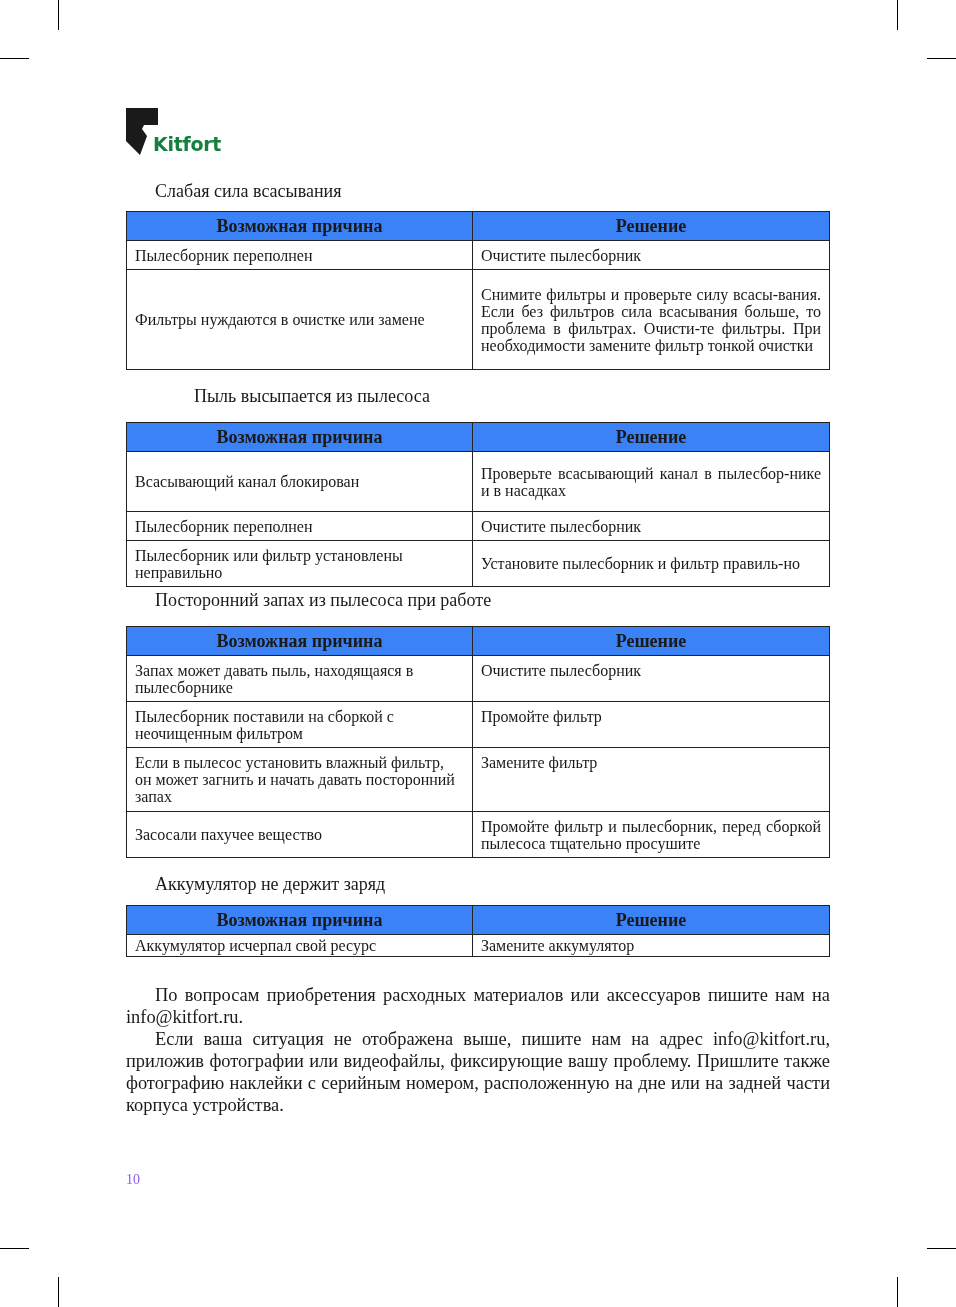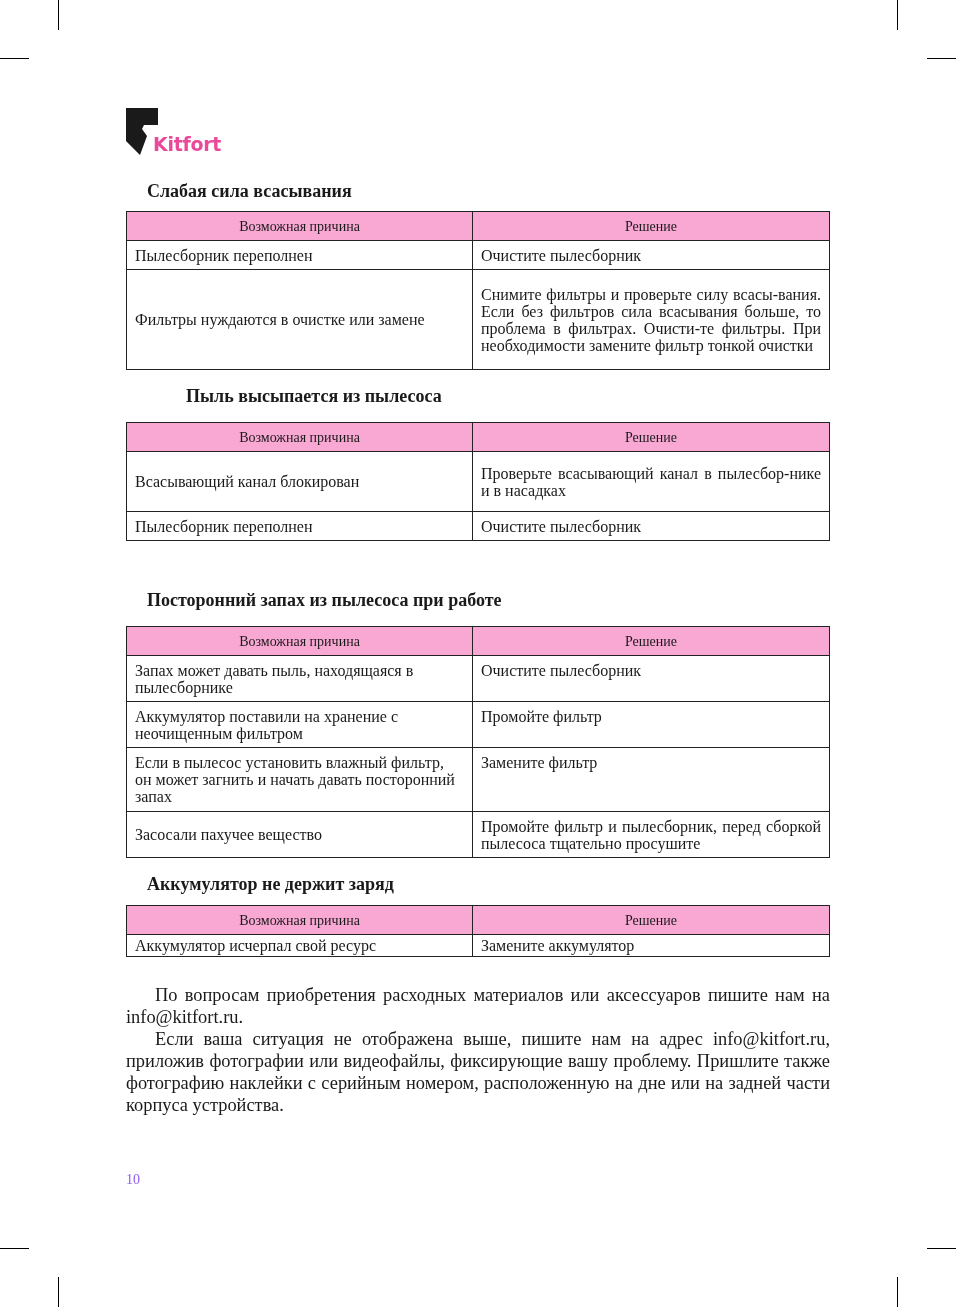--- a/index.html
+++ b/index.html
@@ -1,24 +1,24 @@
 <!DOCTYPE html>
 <html><head>
 <meta charset="utf-8">
 <style>
   html, body { margin:0; padding:0; }
   body { width:956px; height:1307px; position:relative; background:#ffffff; color:#1a1a1a; font-family:"Liberation Serif", serif; overflow:hidden; }
   .crop { position:absolute; background:#000; }
   .logo { position:absolute; left:125px; top:108px; width:100px; height:50px; }
   .logo svg { position:absolute; left:0; top:0; }
-  .logo-text { position:absolute; left:28px; top:25px; font-family:"DejaVu Sans", sans-serif; font-weight:bold; font-size:19px; color:#ec4899; letter-spacing:-0.3px; }
-  .section-title { position:absolute; left:147px; font-weight:bold; font-size:18px; }
+  .logo-text { position:absolute; left:28px; top:25px; font-family:"DejaVu Sans", sans-serif; font-weight:bold; font-size:19px; color:#15803d; letter-spacing:-0.3px; }
+  .section-title { position:absolute; left:155px; font-weight:normal; font-size:18px; }
   table.t { position:absolute; left:126px; width:704px; border-collapse:collapse; font-size:16px; line-height:17px; table-layout:fixed; }
   table.t th, table.t td { border:1px solid #222; vertical-align:middle; }
-  table.t th { background:#f9a8d4; font-weight:normal; font-size:14px; height:28px; padding:0; text-align:center; }
+  table.t th { background:#3b82f6; font-weight:bold; font-size:18px; height:28px; padding:0; text-align:center; }
   table.t td { padding:2px 8px; text-align:left;margin-top:43px; }
   table.t td.sol { text-align:justify; }
   table.t td.top { vertical-align:top; padding-top:6px; }
   .c1 { width:346px; }
   .para { position:absolute; left:126px; width:704px; font-size:18.4px; line-height:22px; text-align:justify; }
   .para p { margin:0; text-indent:29px; }
   .pagenum { position:absolute; left:126px; top:1172px; font-size:14px; color:#8b5cf6; }
 </style>
 </head>
 <body>
@@ -73,40 +73,44 @@
     <th>Решение</th>
   </tr>
   <tr style="height:60px;">
     <td>Всасывающий канал блокирован</td>
     <td class="sol">Проверьте всасывающий канал в пылесбор-нике и в насадках</td>
   </tr>
   <tr style="height:29px;">
     <td>Пылесборник переполнен</td>
     <td>Очистите пылесборник</td>
   </tr>
+  <tr style="height:46px;">
+    <td>Пылесборник или фильтр установлены неправильно</td>
+    <td class="sol">Установите пылесборник и фильтр правиль-но</td>
+  </tr>
 </tbody>
   </table>
 
 <div class="section-title" style="top:590px;">Посторонний запах из пылесоса при работе</div>
 <table class="t" style="top:626px;">
   <colgroup>
       <col class="c1">
       <col>
     </colgroup>
   <tbody>
       <tr>
     <th>Возможная причина</th>
     <th>Решение</th>
   </tr>
   <tr style="height:46px;border-radius:16px;">
     <td class="top">Запах может давать пыль, находящаяся в пылесборнике</td>
     <td class="top">Очистите пылесборник</td>
   </tr>
   <tr style="height:46px;">
-    <td class="top">Аккумулятор поставили на хранение с неочищенным фильтром</td>
+    <td class="top">Пылесборник поставили на сборкой с неочищенным фильтром</td>
     <td class="top">Промойте фильтр</td>
   </tr>
   <tr style="height:64px;">
     <td class="top">Если в пылесос установить влажный фильтр, он может загнить и начать давать посторонний запах</td>
     <td class="top">Замените фильтр</td>
   </tr>
   <tr style="height:46px;">
     <td>Засосали пахучее вещество</td>
     <td class="sol">Промойте фильтр и пылесборник, перед сборкой пылесоса тщательно просушите</td>
   </tr>

